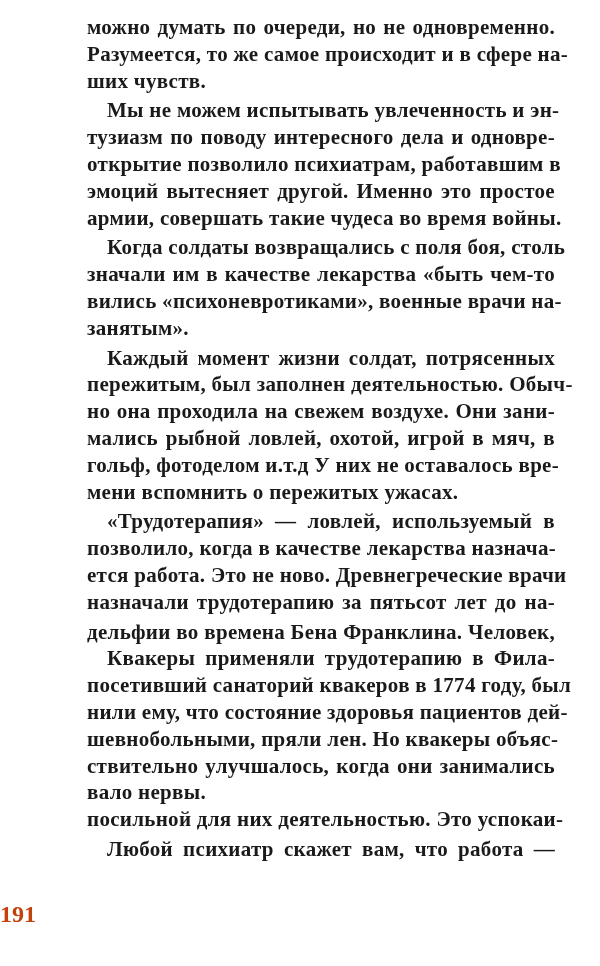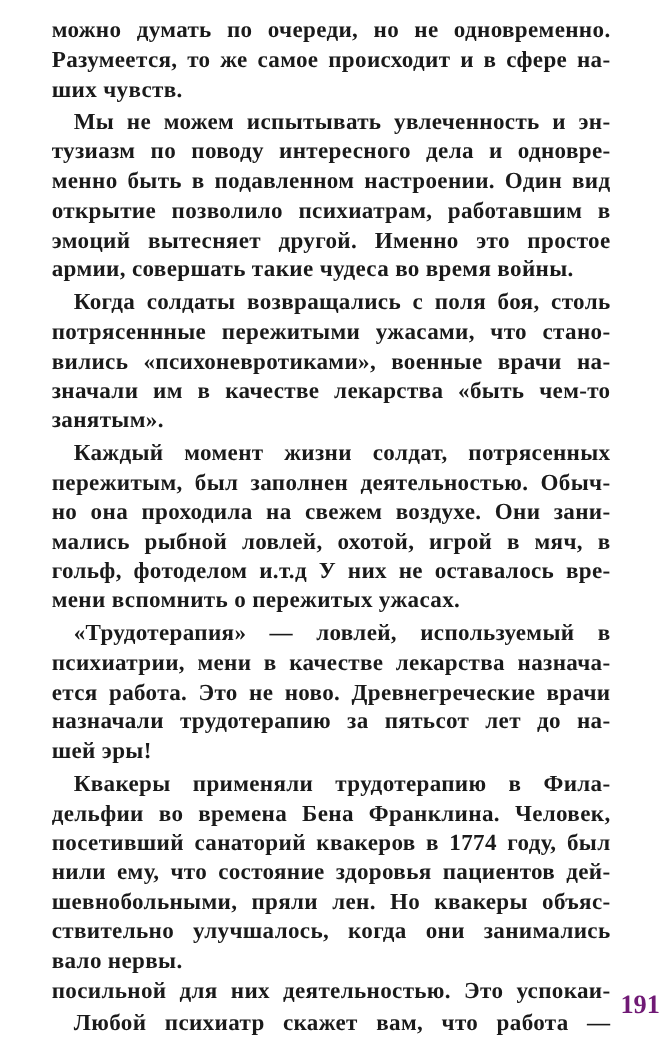--- a/index.html
+++ b/index.html
@@ -6,72 +6,69 @@
   body { width: 600px; height: 966px; position: relative; overflow: hidden; }
   .page {
     position: absolute; left: 47px; top: 14px; width: 508px;
     font-family: "Liberation Serif", "DejaVu Serif", serif;
     font-size: 21px; font-weight: bold; color: #1a1a1a;
     line-height: 26.8px; letter-spacing: 0.3px;
   }
   .para { margin: 0 0 3px 0; }
   .line {
     display: block; text-align: justify; text-align-last: justify;
-    white-space: nowrap; height: 26.8px; overflow: visible;
+    white-space: nowrap; height: 26.8px; overflow: visible; margin-left: 40px;
   }
   .line.last { text-align-last: left; }
   .indent { padding-left: 20px; }
   .pagenum {
-    position: absolute; left: 0; width: 600px; top: 901px; text-align: right;
+    position: absolute; left: 0; width: 600px; top: 901px; text-align: left;
     font-family: "Liberation Serif", "DejaVu Serif", serif;
-    font-size: 24px; font-weight: bold; color: #701a75;
+    font-size: 24px; font-weight: bold; color: #c2410c;
   }
 </style>
 </head>
 <body>
 
 <div class="page" id="page-body">
     <div class="para">
       <span class="line">можно думать по очереди, но не одновременно.</span>
       <span class="line">Разумеется, то же самое происходит и в сфере на-</span>
       <span class="line last">ших чувств.</span>
     </div>
     <div class="para">
       <span class="line indent">Мы не можем испытывать увлеченность и эн-</span>
       <span class="line">тузиазм по поводу интересного дела и одновре-</span>
-      <span class="line">менно быть в подавленном настроении. Один вид</span>
       <span class="line">открытие позволило психиатрам, работавшим в</span>
       <span class="line">эмоций вытесняет другой. Именно это простое</span>
       <span class="line last">армии, совершать такие чудеса во время войны.</span>
     </div>
     <div class="para">
       <span class="line indent">Когда солдаты возвращались с поля боя, столь</span>
-      <span class="line">потрясеннные пережитыми ужасами, что стано-</span>
+      <span class="line">значали им в качестве лекарства «быть чем-то</span>
       <span class="line">вились «психоневротиками», военные врачи на-</span>
-      <span class="line">значали им в качестве лекарства «быть чем-то</span>
       <span class="line last">занятым».</span>
     </div>
     <div class="para">
       <span class="line indent">Каждый момент жизни солдат, потрясенных</span>
       <span class="line">пережитым, был заполнен деятельностью. Обыч-</span>
       <span class="line">но она проходила на свежем воздухе. Они зани-</span>
       <span class="line">мались рыбной ловлей, охотой, игрой в мяч, в</span>
       <span class="line">гольф, фотоделом и.т.д У них не оставалось вре-</span>
       <span class="line last">мени вспомнить о пережитых ужасах.</span>
     </div>
     <div class="para">
       <span class="line indent">«Трудотерапия» — ловлей, используемый в</span>
-      <span class="line">психиатрии, мени в качестве лекарства назнача-</span>
+      <span class="line">позволило, когда в качестве лекарства назнача-</span>
       <span class="line">ется работа. Это не ново. Древнегреческие врачи</span>
       <span class="line">назначали трудотерапию за пятьсот лет до на-</span>
-      <span class="line last">шей эры!</span>
     </div>
     <div class="para">
+      <span class="line">дельфии во времена Бена Франклина. Человек,</span>
       <span class="line indent">Квакеры применяли трудотерапию в Фила-</span>
-      <span class="line">дельфии во времена Бена Франклина. Человек,</span>
       <span class="line">посетивший санаторий квакеров в 1774 году, был</span>
       <span class="line">нили ему, что состояние здоровья пациентов дей-</span>
       <span class="line">шевнобольными, пряли лен. Но квакеры объяс-</span>
       <span class="line">ствительно улучшалось, когда они занимались</span>
       <span class="line last">вало нервы.</span>
       <span class="line">посильной для них деятельностью. Это успокаи-</span>
     </div>
     <div class="para">
       <span class="line indent">Любой психиатр скажет вам, что работа —</span>
     </div>

